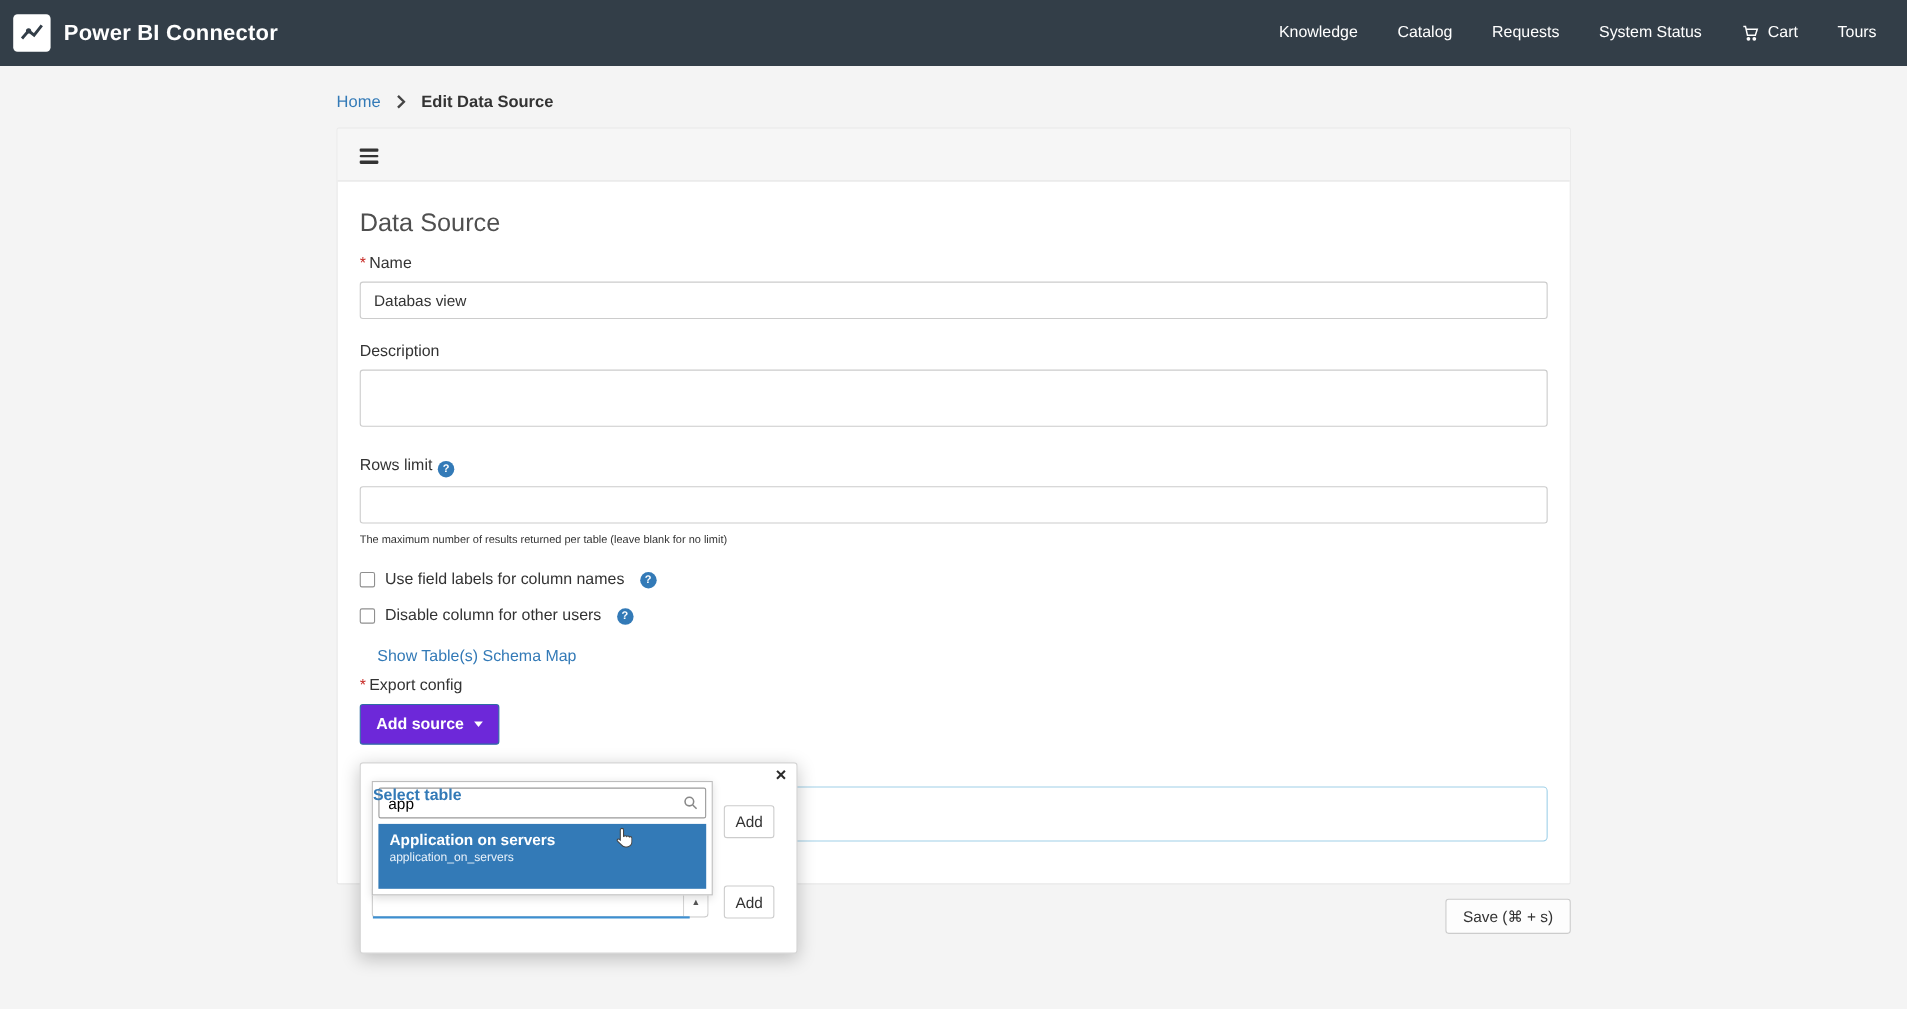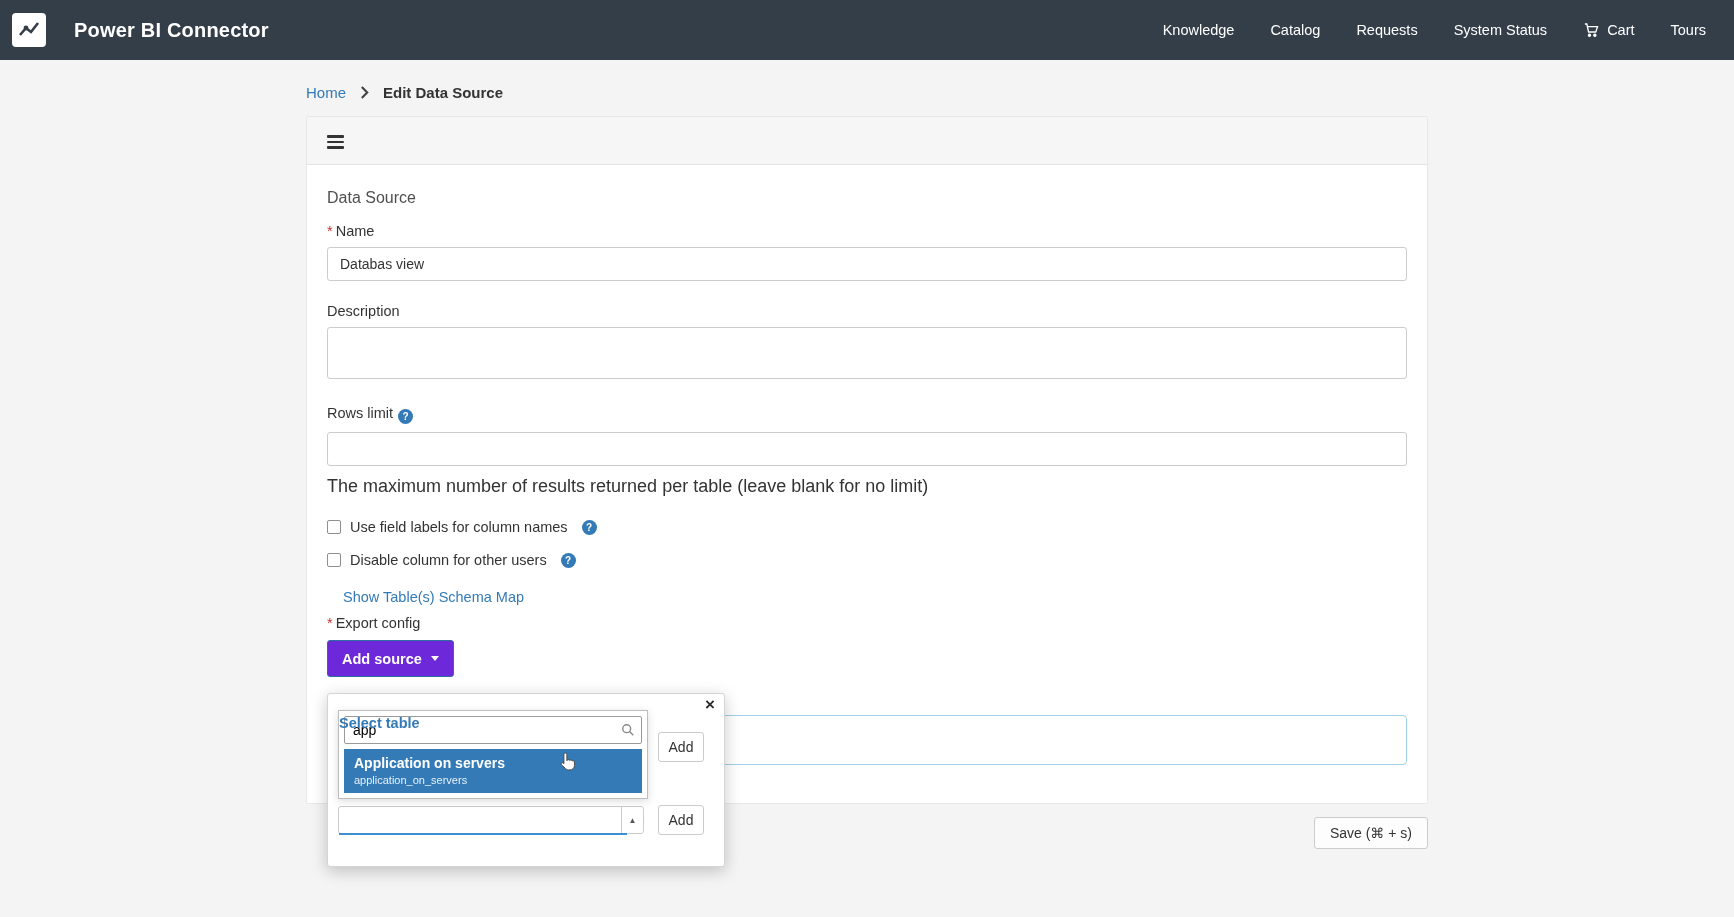--- a/index.html
+++ b/index.html
@@ -10,21 +10,21 @@
     color:#333;
   }
   a { text-decoration:none; }
 
   
   .navbar {
     height:60px; background:#333e48;
     display:flex; align-items:center; justify-content:space-between;
     padding:0 28px 0 12px;
   }
-  .brand { display:flex; align-items:center; gap:28px; cursor:pointer; }
+  .brand { display:flex; align-items:center; gap:12px; cursor:pointer; }
   .logo-box {
     width:34px; height:34px; background:#fff; border-radius:4px;
     display:flex; align-items:center; justify-content:center;
   }
   .brand-text { color:#fff; font-size:20px; font-weight:700; letter-spacing:.2px; }
   .nav-items { display:flex; align-items:center; gap:36px; }
   .nav-link { color:#fff; font-size:14.5px; cursor:pointer; display:flex; align-items:center; gap:7px;text-align:center; }
 
   
   .container { width:1122px; margin:0 auto; }
@@ -38,36 +38,36 @@
   
   .panel { background:#fff; border:1px solid #e8e8e8; border-radius:2px; }
   .panel-header {
     background:#f6f6f6; border-bottom:1px solid #e3e3e3;
     padding:15px 20px; height:48px;
   }
   .hamburger { display:inline-block; cursor:pointer; }
   .hamburger i { display:block; width:17px; height:2.5px; background:#333; margin:3px 0; border-radius:1px; }
   .panel-body { padding:20px 20px 0; position:relative; }
 
-  h2.form-title { font-size:16px; font-weight:500; color:#4f4f4f; margin:4px 0 16px; }
+  h2.form-title { font-size:23px; font-weight:500; color:#4f4f4f; margin:4px 0 16px; }
 
   .field { margin-bottom:22px; }
   .field-label { display:block; font-size:14.5px; color:#333; margin-bottom:8px; }
   .req { color:#c9302c; margin-right:3px; }
   .text-input {
     width:100%; height:34px; border:1px solid #ccc; border-radius:3px;
     padding:0 12px; font-size:14px; color:#333; background:#fff;
     font-family:"Liberation Sans",sans-serif;
   }
   textarea.text-area {
     width:100%; height:52px; border:1px solid #ccc; border-radius:3px;
     padding:6px 12px; font-size:14px; resize:none;
     font-family:"Liberation Sans",sans-serif;
   }
-  .helper { font-size:18px; color:#333; margin-top:10px; }
+  .helper { font-size:10px; color:#333; margin-top:10px; }
 
   .qicon {
     display:inline-flex; width:15px; height:15px; border-radius:50%;
     background:#337ab7; color:#fff; font-size:10px; font-weight:700;
     align-items:center; justify-content:center; vertical-align:-2px; margin-left:5px;
     cursor:pointer;
   }
 
   .check-row { display:flex; align-items:center; gap:9px; font-size:14.5px; margin-bottom:17px; cursor:pointer; }
   .checkbox {
@@ -108,21 +108,21 @@
     position:absolute; left:10px; top:16px; width:310px;
     background:#fff; border:1px solid #bdbdbd; padding:5px;
     box-shadow:0 2px 8px rgba(0,0,0,.15); z-index:2;
   }
   .search-wrap { position:relative; margin-bottom:5px; }
   .search-input {
     width:100%; height:28px; border:1px solid #9a9a9a; border-radius:2px;
     padding:0 26px 0 8px; font-size:14px; font-family:"Liberation Sans",sans-serif;
   }
   .search-icon { position:absolute; right:7px; top:7px; }
-  .result-item { background:#337ab7; color:#fff; padding:6px 10px 7px; cursor:pointer; }
+  .result-item { background:#337ab7; color:#fff; padding:6px 10px 22px; cursor:pointer; }
   .result-title { font-size:14px; font-weight:700; }
   .result-sub { font-size:11px; margin-top:3px; color:#e8f1fa; }
   .cursor-icon { position:absolute; left:232px; top:58px; z-index:7; }
 
   .add-btn {
     width:46px; height:30px; background:#fff; border:1px solid #ccc; border-radius:3px;
     font-size:14px; color:#333; cursor:pointer; font-family:"Liberation Sans",sans-serif;
   }
   .add-btn-1 { position:absolute; left:330px; top:38px; }
   .add-btn-2 { position:absolute; left:330px; top:111px; }

